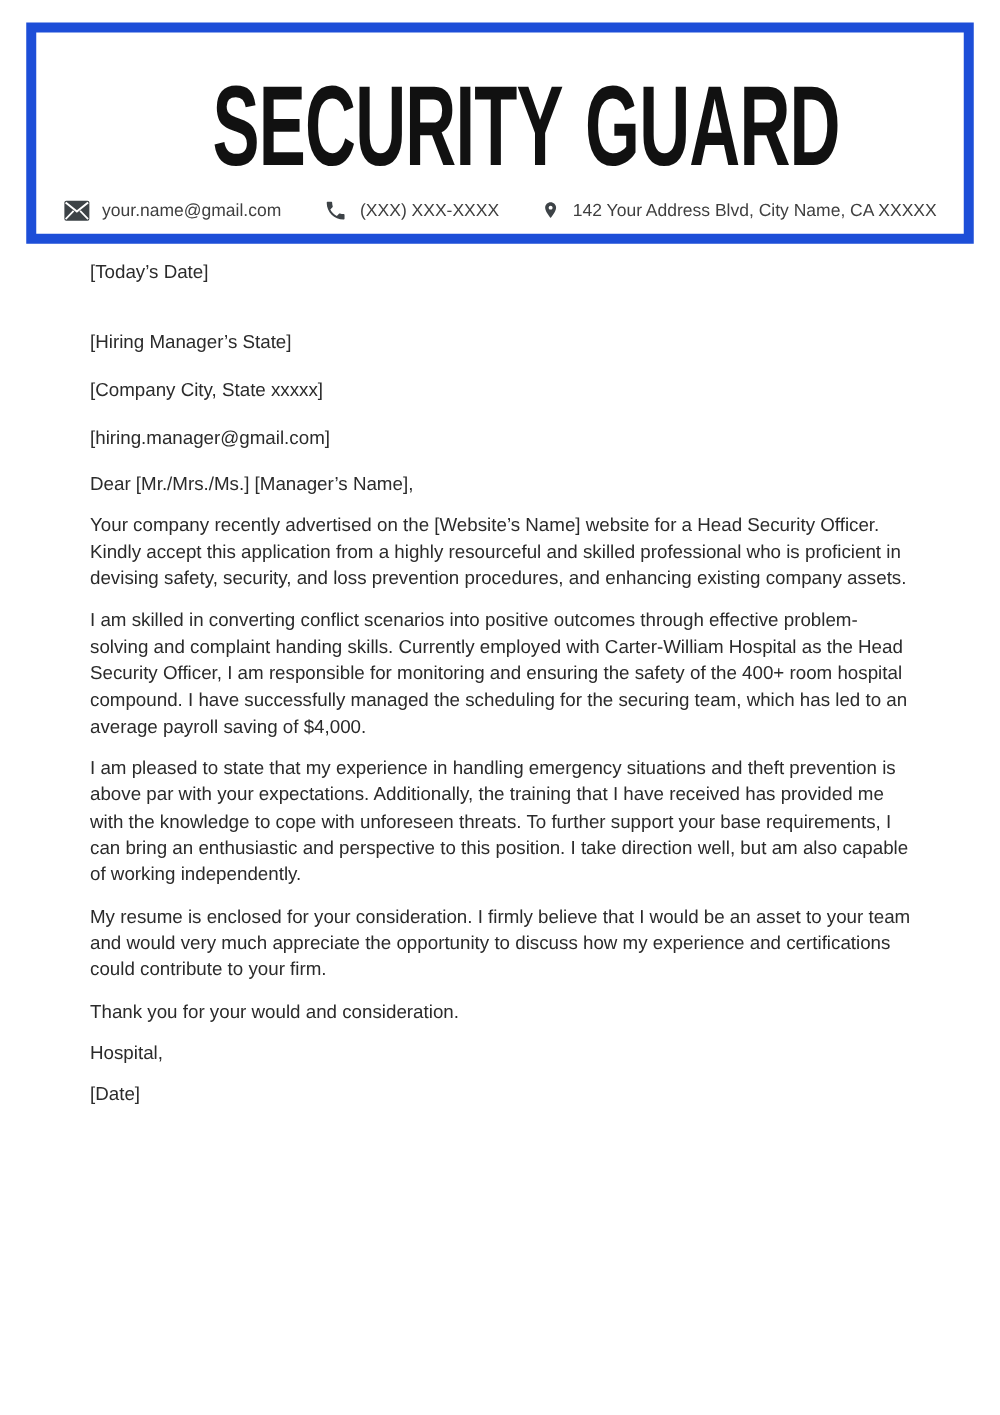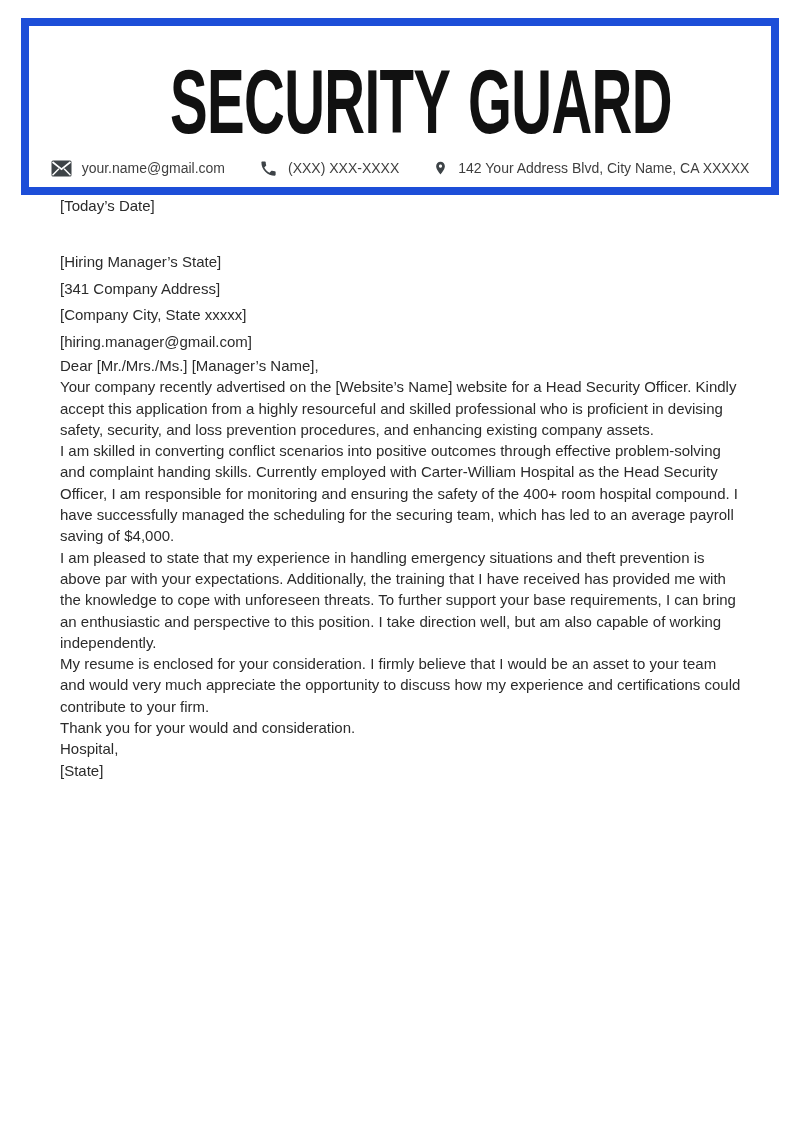--- a/index.html
+++ b/index.html
@@ -66,21 +66,21 @@
 
   
   .letter {
     position: absolute;
     top: 195px;
     left: 60px;
     width: 682px;
     color: #2b2b2b;
     font-size: 15px;
   }
-  .letter p { margin: 0; }
+  .letter p { margin: 12px; }
   .date       { margin-top: 24px; line-height: 21px; }
   .recipient  { margin-top: 33px; line-height: 26.5px; }
   .salutation { margin-top: 24px; line-height: 21.3px; }
   .para       { line-height: 21.3px; }
   .para-1     { margin-top: 31px; }
   .para-2     { margin-top: 31px; }
   .para-3     { margin-top: 34px; }
   .para-4     { margin-top: 32px; }
   .thanks     { margin-top: 32px; line-height: 21.3px; }
   .closing    { margin-top: 32px; line-height: 21.3px; }
@@ -127,33 +127,32 @@
 
     </div>
   </header>
 
   <main class="letter">
 
     <p class="date">[Today’s Date]</p>
 
     <div class="recipient">
       <p>[Hiring Manager’s State]</p>
-      <p>[341 Company Address]</p>
       <p>[Company City, State xxxxx]</p>
       <p>[hiring.manager@gmail.com]</p>
     </div>
 
     <p class="salutation">Dear [Mr./Mrs./Ms.] [Manager’s Name],</p>
 
     <p class="para para-1">Your company recently advertised on the [Website’s Name] website for a Head Security Officer. Kindly accept this application from a highly resourceful and skilled professional who is proficient in devising safety, security, and loss prevention procedures, and enhancing existing company assets.</p>
     <p class="para para-2">I am skilled in converting conflict scenarios into positive outcomes through effective problem-solving and complaint handing skills. Currently employed with Carter-William Hospital as the Head Security Officer, I am responsible for monitoring and ensuring the safety of the 400+ room hospital compound. I have successfully managed the scheduling for the securing team, which has led to an average payroll saving of $4,000.</p>
     <p class="para para-3">I am pleased to state that my experience in handling emergency situations and theft prevention is above par with your expectations. Additionally, the training that I have received has provided me with the knowledge to cope with unforeseen threats. To further support your base requirements, I can bring an enthusiastic and perspective to this position. I take direction well, but am also capable of working independently.</p>
     <p class="para para-4">My resume is enclosed for your consideration. I firmly believe that I would be an asset to your team and would very much appreciate the opportunity to discuss how my experience and certifications could contribute to your firm.</p>
 
     <p class="thanks">Thank you for your would and consideration.</p>
 
     <p class="closing">Hospital,</p>
 
-    <p class="signature">[State]</p>
+    <p class="signature">[Date]</p>
 
   </main>
 
 </div>
 
 </body></html>

